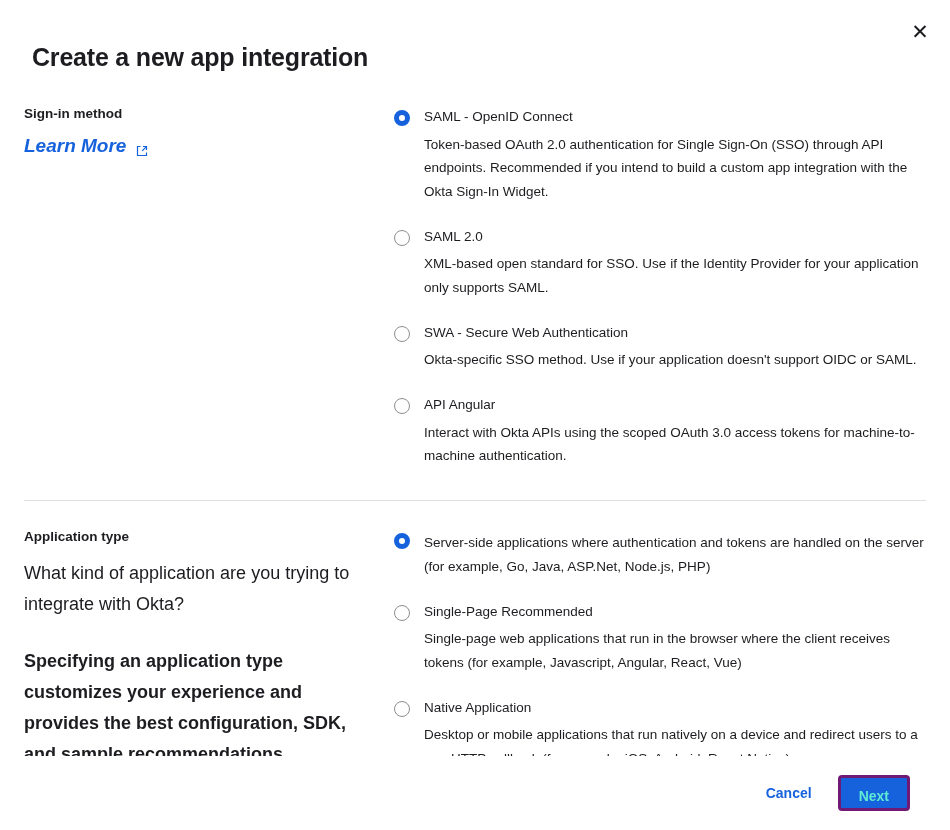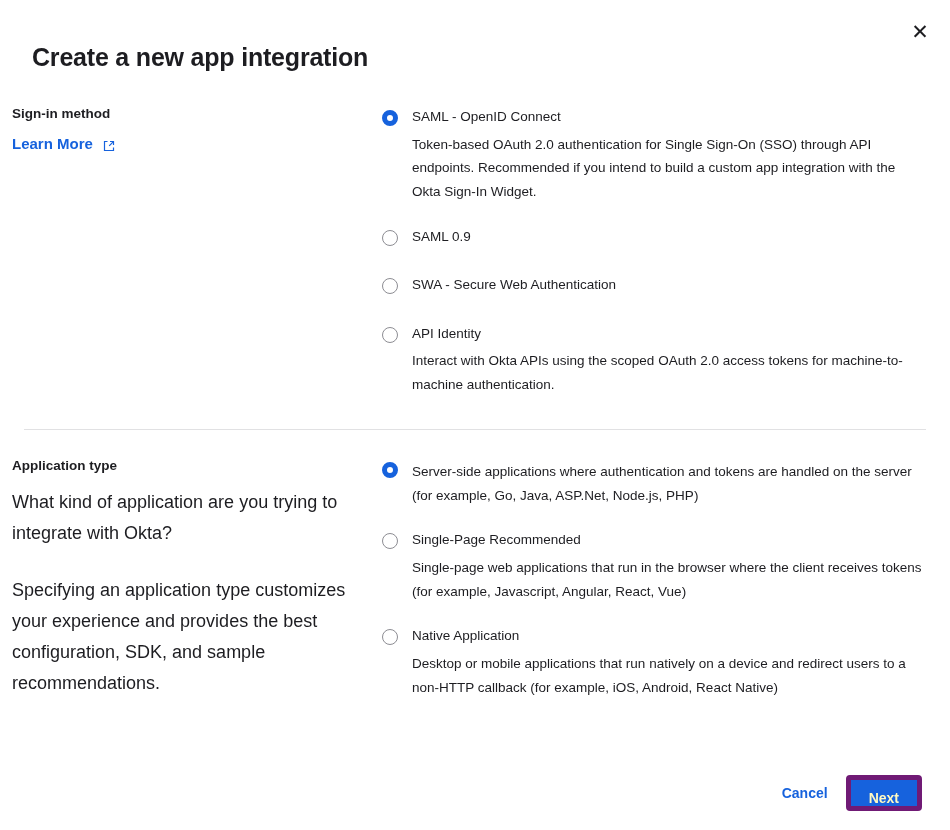--- a/index.html
+++ b/index.html
@@ -40,21 +40,21 @@
     margin: 8px;
     padding: 35px 0 0 24px;
     font-size: 25px;
     font-weight: bold;
     letter-spacing: -0.2px;
     color: #1d1d21;
   }
 
   .section {
     display: flex;
-    padding: 0 12px;
+    padding: 0 24px;
   }
   .section-left {
     width: 370px;
     flex: 0 0 370px;
     padding-right: 24px;
   }
   .section-right {
     flex: 1 1 auto;
     padding-top: 2px;
   }
@@ -62,38 +62,39 @@
     font-size: 13.5px;
     font-weight: bold;
     color: #1d1d21;
     margin: 0 0 14px 0;
   }
   .learn-more {
     display: inline-flex;
     align-items: center;
     gap: 10px;
     color: #1662dd;
-    font-size: 15px;
+    font-size: 19px;
     font-weight: bold;
     text-decoration: none;
     cursor: pointer;
+    font-style: italic;
   }
   .learn-more .ext-icon {
     display: inline-block;
     width: 12px;
     height: 12px;
   }
   .helper-text {
     font-size: 18px;
     line-height: 1.72;
     color: #1d1d21;
     margin: 0 0 26px 0;
     max-width: 345px;
   }
-  .helper-text.last { margin-bottom: 0; }
+  .helper-text.last { margin-bottom: 0; font-weight: bold; }
 
   .signin-section { padding-top: 26px; }
 
   .option {
     display: flex;
     align-items: flex-start;
     margin-bottom: 24px;
   }
   .option:last-child { margin-bottom: 0; }
   .radio {
@@ -131,49 +132,49 @@
     height: 1px;
     background: #e1e1e3;
     margin: 32px 24px 0 24px;
   }
 
   .apptype-section { padding-top: 28px; }
 
   .footer {
     position: absolute;
     left: 0;
-    right: 4px;
+    right: 16px;
     bottom: 0;
     height: 74px;
     background: #ffffff;
     display: flex;
     align-items: center;
     justify-content: flex-end;
     padding-right: 24px;
-    gap: 0;
+    gap: 8px;
   }
   .btn {
     font-family: "Liberation Sans", sans-serif;
     font-size: 14px;
     border-radius: 4px;
     cursor: pointer;
     padding: 0 18px;
     height: 36px;
     line-height: 36px;
   }
   .btn-cancel {
     background: transparent;
     border: none;
     color: #1662dd;
     font-weight: bold;
   }
   .btn-next {
     background: #1662dd;
-    border: 5px solid #701a75;
-    color: #fef9c3;
+    border: 3px solid #701a75;
+    color: #5eead4;
     font-weight: bold;
     min-width: 68px;
     text-align: center;
   }
 </style>
 </head>
 <body>
 
 <div class="dialog">
 
@@ -201,36 +202,38 @@
         <span class="radio checked"></span>
         <div class="option-body">
           <div class="option-title">SAML - OpenID Connect</div>
           <div class="option-desc">Token-based OAuth 2.0 authentication for Single Sign-On (SSO) through API endpoints. Recommended if you intend to build a custom app integration with the Okta Sign-In Widget.</div>
         </div>
       </div>
 
       <div class="option">
         <span class="radio"></span>
         <div class="option-body">
-          <div class="option-title">SAML 0.9</div>
+          <div class="option-title">SAML 2.0</div>
+          <div class="option-desc">XML-based open standard for SSO. Use if the Identity Provider for your application only supports SAML.</div>
         </div>
       </div>
 
       <div class="option">
         <span class="radio"></span>
         <div class="option-body">
           <div class="option-title">SWA - Secure Web Authentication</div>
-        </div>
-      </div>
-
-      <div class="option">
-        <span class="radio"></span>
-        <div class="option-body">
-          <div class="option-title">API Identity</div>
-          <div class="option-desc">Interact with Okta APIs using the scoped OAuth 2.0 access tokens for machine-to-machine authentication.</div>
+          <div class="option-desc">Okta-specific SSO method. Use if your application doesn't support OIDC or SAML.</div>
+        </div>
+      </div>
+
+      <div class="option">
+        <span class="radio"></span>
+        <div class="option-body">
+          <div class="option-title">API Angular</div>
+          <div class="option-desc">Interact with Okta APIs using the scoped OAuth 3.0 access tokens for machine-to-machine authentication.</div>
         </div>
       </div>
 
     </div>
   </div>
 
   <div class="divider"></div>
 
   <div class="section apptype-section">
     <div class="section-left">

